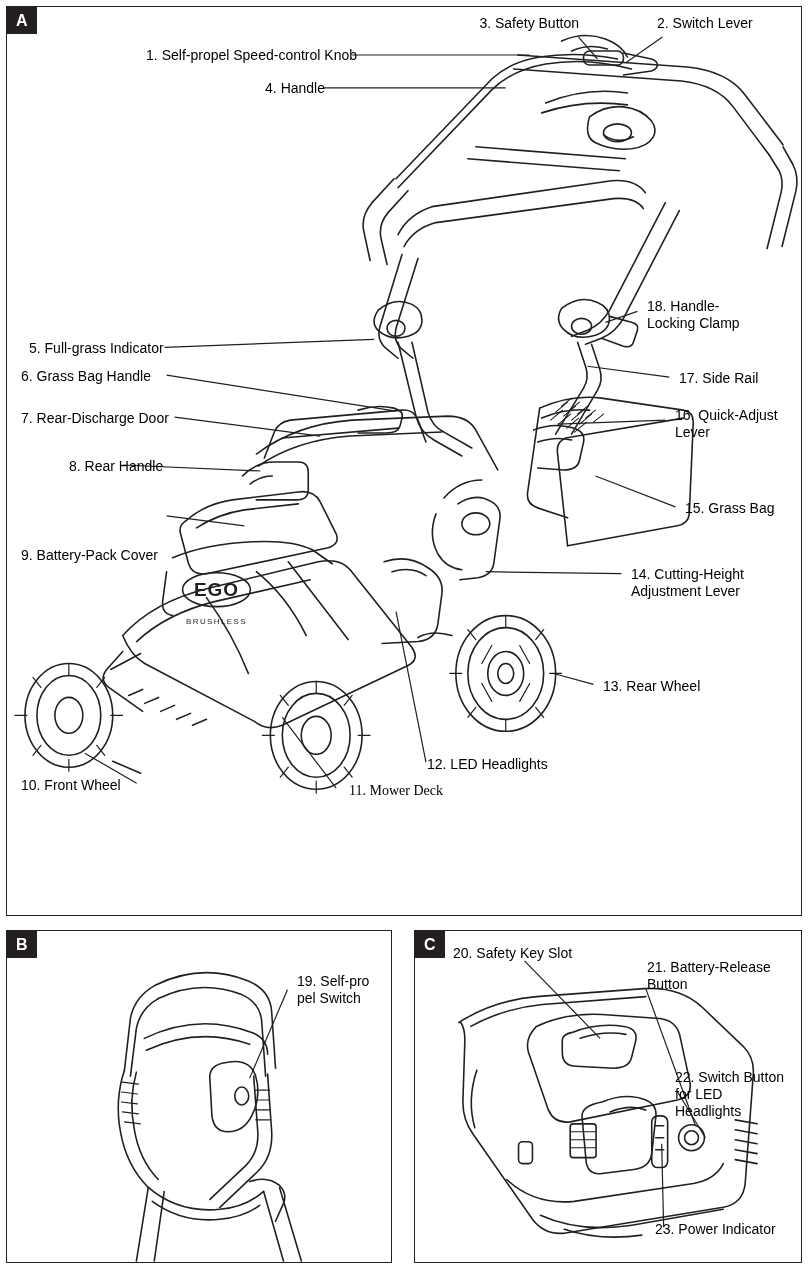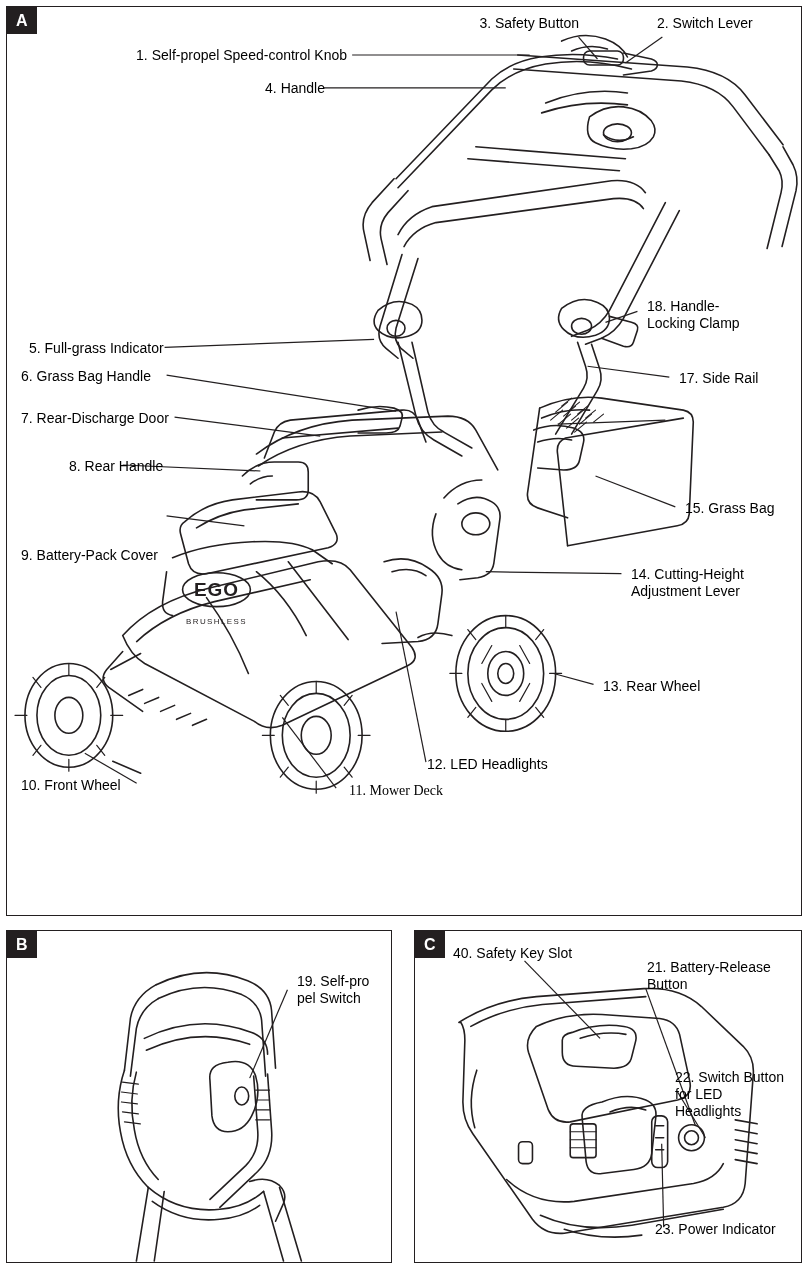--- a/index.html
+++ b/index.html
@@ -220,38 +220,40 @@
         <line x1="660" y1="414" x2="552" y2="418"></line>
         <line x1="670" y1="501" x2="590" y2="470"></line>
         <line x1="616" y1="568" x2="480" y2="566"></line>
         <line x1="588" y1="679" x2="548" y2="668"></line>
         <line x1="420" y1="757" x2="390" y2="606"></line>
         <line x1="130" y1="778" x2="78" y2="748"></line>
         <line x1="330" y1="783" x2="276" y2="712"></line>
       </g>
     </svg>
 
-    <div class="label r" style="left:100px; top:40px; width:240px;text-align:right;">1. Self-propel Speed-control Knob</div>
+    <div class="label r" style="left:110px; top:40px; width:240px;text-align:right;">1. Self-propel Speed-control Knob</div>
     <div class="label" style="left:650px; top:8px;  width:140px;">2. Switch Lever</div>
     <div class="label r" style="left:400px; top:8px;  width:172px;">3. Safety Button</div>
     <div class="label r" style="left:180px; top:73px; width:138px;">4. Handle</div>
 
     <div class="label" style="left:14px; top:333px; width:160px;margin-left:8px;">5. Full-grass Indicator</div>
     <div class="label" style="left:14px; top:361px; width:160px;">6. Grass Bag Handle</div>
     <div class="label" style="left:14px; top:403px; width:170px;">7. Rear-Discharge Door</div>
     <div class="label" style="left:14px; top:451px; width:140px;margin-left:48px;">8. Rear Handle</div>
     <div class="label" style="left:14px; top:502px; width:162px;margin-top:38px;">9. Battery-Pack Cover</div>
 
     <div class="label" style="left:14px;  top:770px; width:160px;">10. Front Wheel</div>
     <div class="label" style="left:342px; top:775px; width:150px;font-family:Liberation Serif, serif;">11. Mower Deck</div>
     <div class="label" style="left:420px; top:749px; width:170px;">12. LED Headlights</div>
     <div class="label" style="left:596px; top:671px; width:160px;">13. Rear Wheel</div>
     <div class="label" style="left:624px; top:559px; width:165px;">14. Cutting-Height
 Adjustment Lever</div>
     <div class="label" style="left:678px; top:493px; width:120px;">15. Grass Bag</div>
+    <div class="label" style="left:668px; top:400px; width:130px;">16. Quick-Adjust
+Lever</div>
     <div class="label" style="left:672px; top:363px; width:120px;">17. Side Rail</div>
     <div class="label" style="left:640px; top:291px; width:150px;">18. Handle-
 Locking Clamp</div>
   </div>
 
   <div class="panel" id="panel-b">
     <div class="panel-badge">B</div>
 
     <svg class="art" viewBox="0 0 386 333">
       <g fill="none" stroke="#231f20" stroke-width="1.6" stroke-linejoin="round" stroke-linecap="round">
@@ -340,21 +342,21 @@
 
     <svg class="leaders" viewBox="0 0 388 333">
       <g stroke="#231f20" stroke-width="1.2" fill="none">
         <line x1="110" y1="30" x2="186" y2="108"></line>
         <line x1="232" y1="58" x2="282" y2="196"></line>
         <line x1="264" y1="162" x2="292" y2="208"></line>
         <line x1="250" y1="298" x2="248" y2="214"></line>
       </g>
     </svg>
 
-    <div class="label" style="left:38px;  top:14px;  width:160px;">40. Safety Key Slot</div>
+    <div class="label" style="left:38px;  top:14px;  width:160px;">20. Safety Key Slot</div>
     <div class="label" style="left:232px; top:28px;  width:156px;">21. Battery-Release
 Button</div>
     <div class="label" style="left:260px; top:138px; width:128px;">22. Switch Button
 for LED
 Headlights</div>
     <div class="label" style="left:240px; top:290px; width:150px;">23. Power Indicator</div>
   </div>
 
 </div>
 

